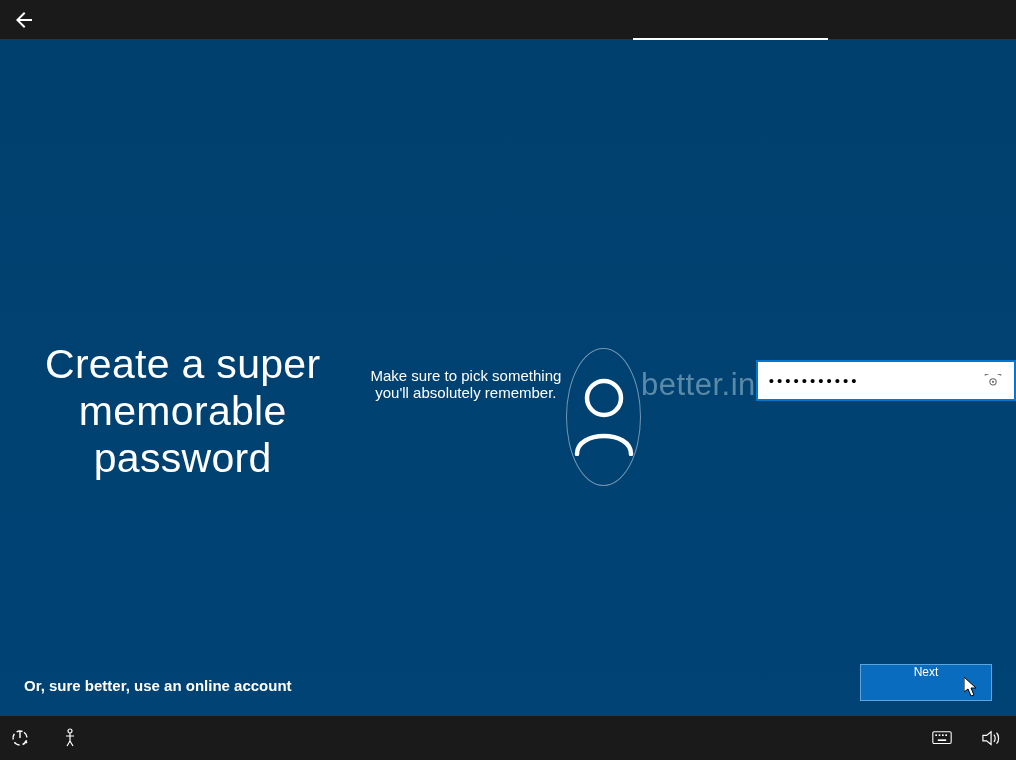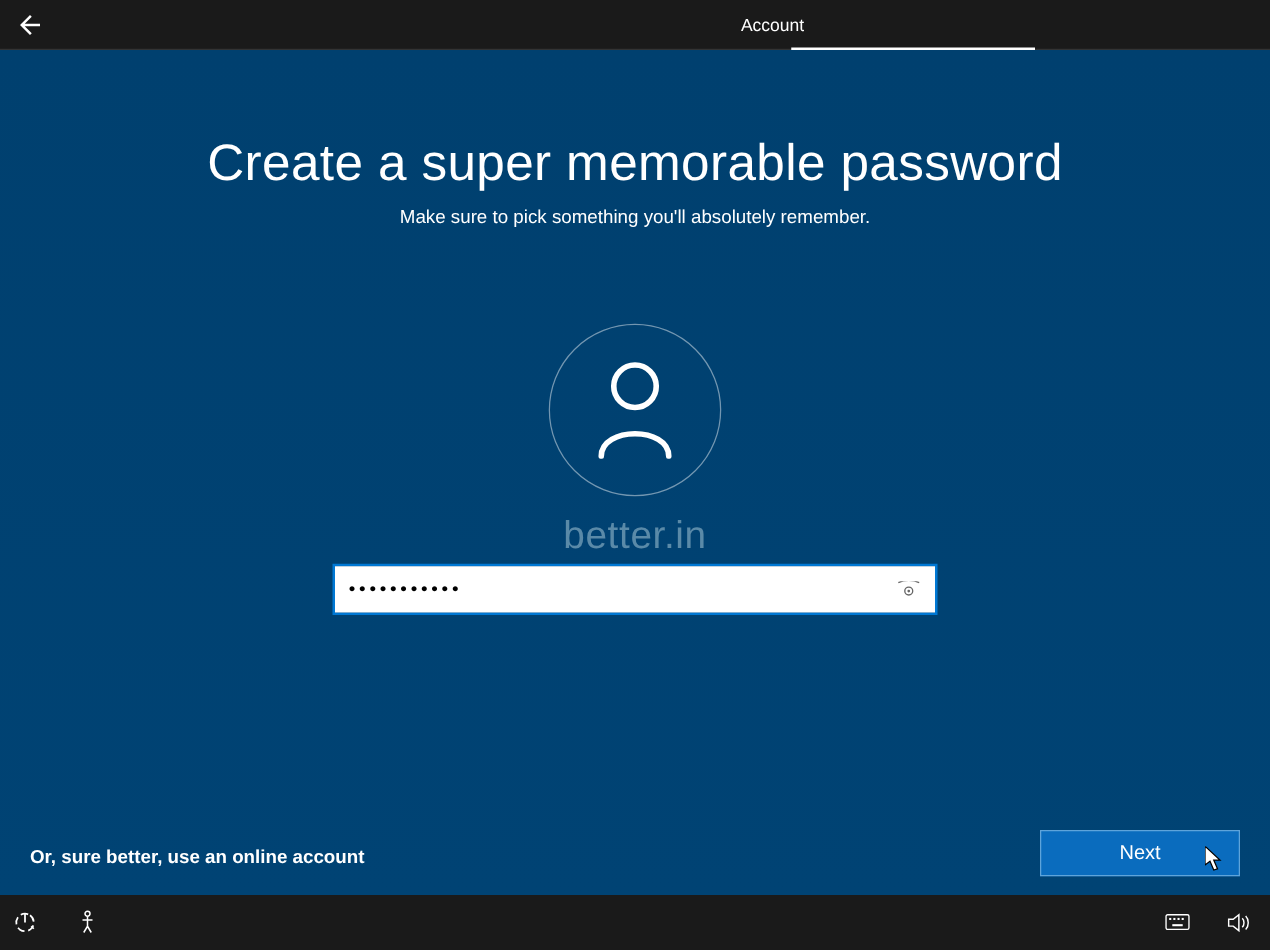--- a/index.html
+++ b/index.html
@@ -52,21 +52,21 @@
       bottom: -1px;
       left: 633px;
       width: 195px;
       height: 2px;
       background: #fff;
     }
     .main {
       height: 676px;
       background: linear-gradient(to bottom, #00406f 0%, #004374 100%);
       display: flex;
-      flex-direction: column;
+      flex-direction: row;
       align-items: center;
       position: relative;
     }
     .headline {
       color: #fff;
       font-size: 41px;
       font-weight: 300;
       text-align: center;
       margin-top: 67px;
       letter-spacing: 0.3px;
@@ -139,31 +139,30 @@
       bottom: 22px;
       color: #fff;
       font-size: 15px;
       font-weight: 600;
       cursor: pointer;
     }
     .next-btn {
       position: absolute;
       right: 24px;
       bottom: 15px;
-      width: 160px;
+      width: 132px;
       height: 37px;
       background: #0a6cbe;
       border: 1px solid #5ea4db;
       color: #fff;
-      font-size: 16px;
+      font-size: 12px;
       font-weight: 400;
       cursor: pointer;
       font-family: inherit;
       display: flex;
-      align-items: center;
       justify-content: center;
     }
     .cursor {
       position: absolute;
       right: 37px;
       bottom: 18px;
       width: 15px;
       height: 21px;
       pointer-events: none;
     }
@@ -198,21 +197,20 @@
   </style>
 </head>
 <body>
 
 <div class="topbar">
   <div class="back-btn">
     <svg viewBox="0 0 24 24">
       <path d="M20 11H7.8l5.6-5.6L12 4l-8 8 8 8 1.4-1.4L7.8 13H20z" fill="#fff"></path>
     </svg>
   </div>
-  <div class="topbar-title">Account</div>
   <div class="topbar-underline"></div>
 </div>
 
 <div class="main">
   <div class="headline">Create a super memorable password</div>
   <div class="subtitle">Make sure to pick something you'll absolutely remember.</div>
 
   <div class="avatar-circle">
     <svg viewBox="0 0 66 78">
       <circle cx="33" cy="20" r="17" fill="none" stroke="#fff" stroke-width="4.5"></circle>

